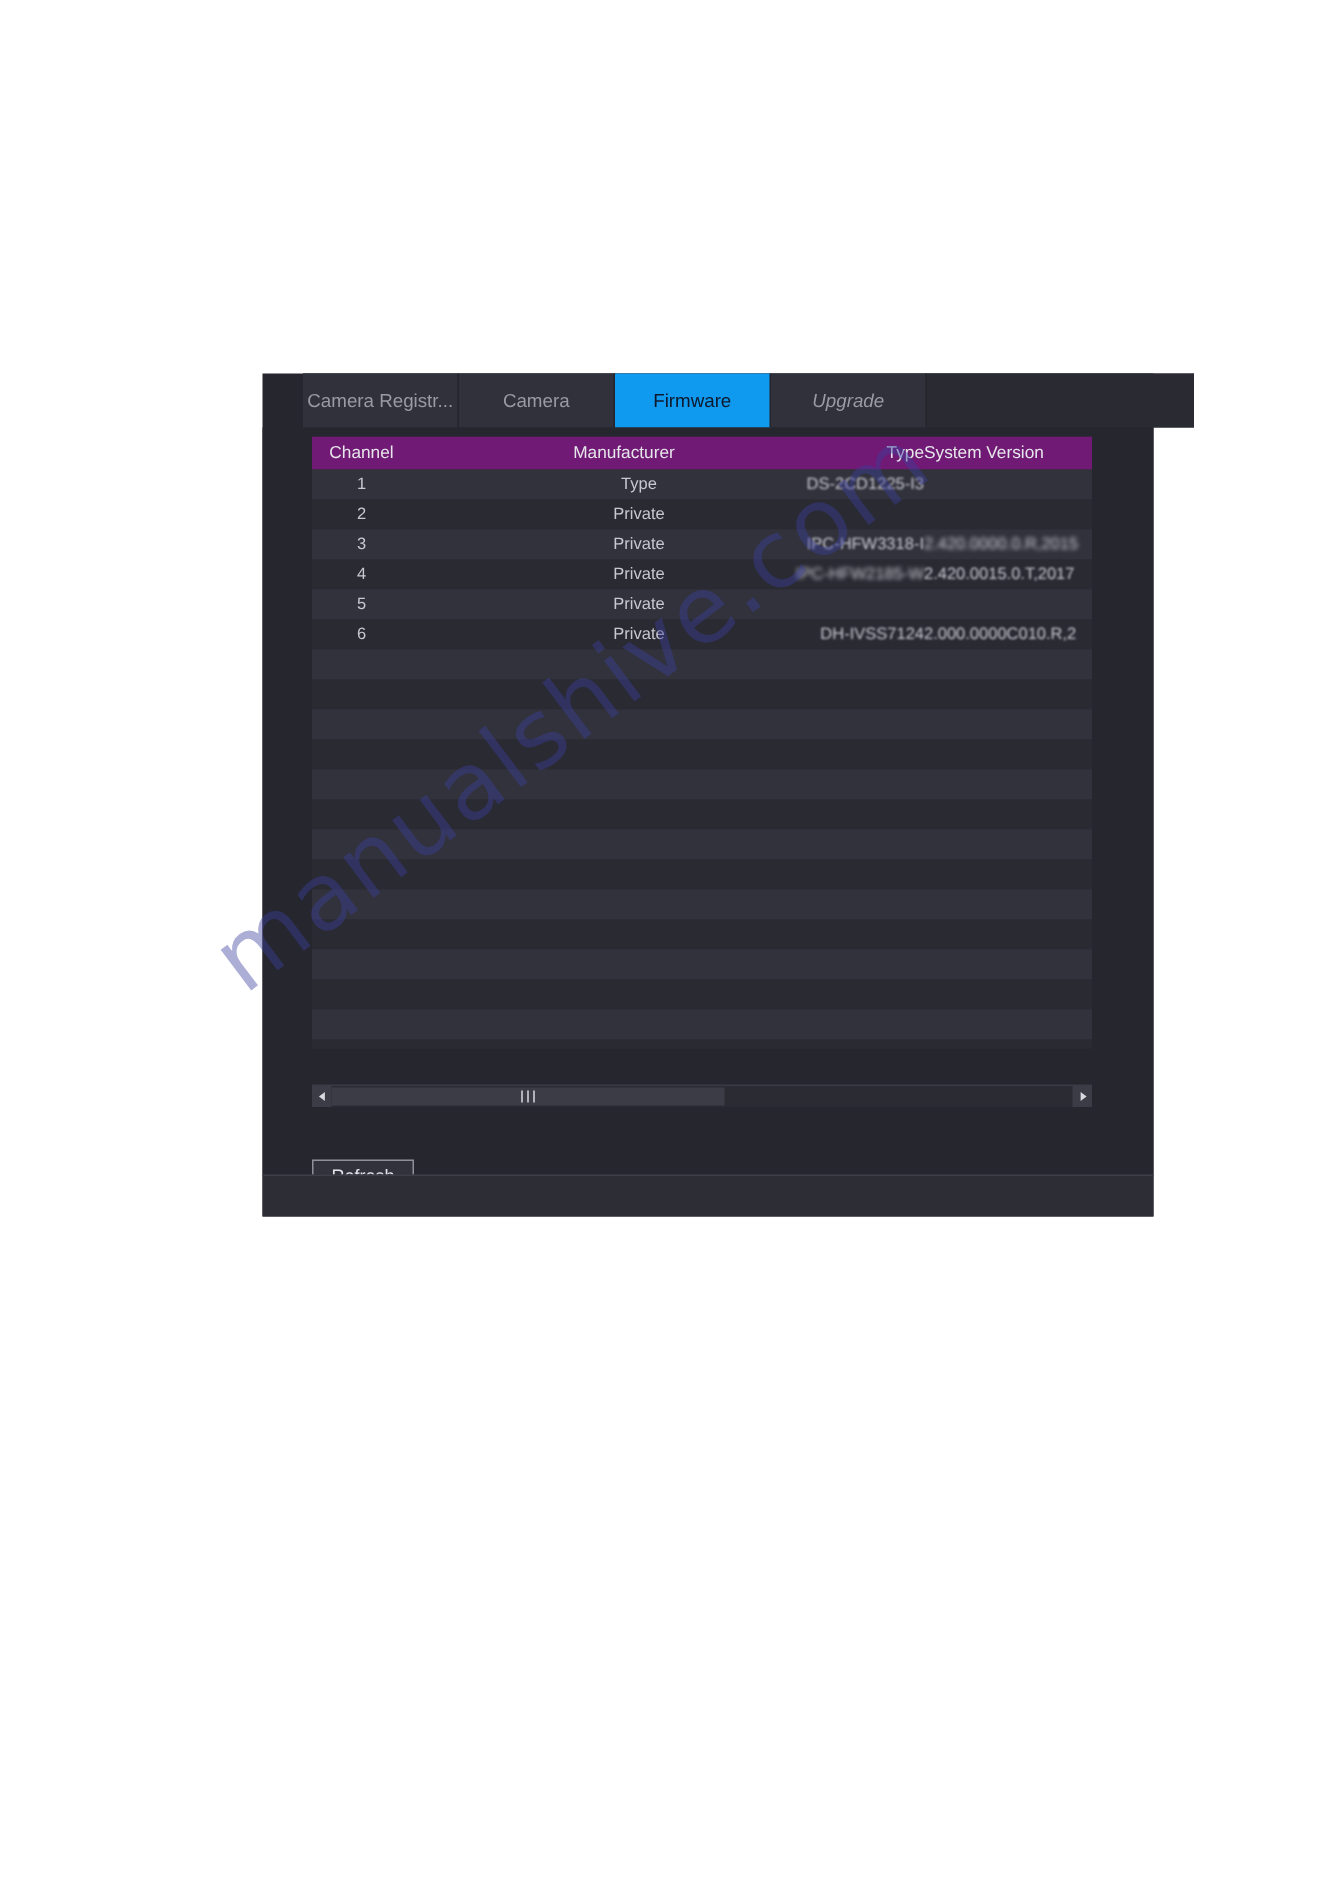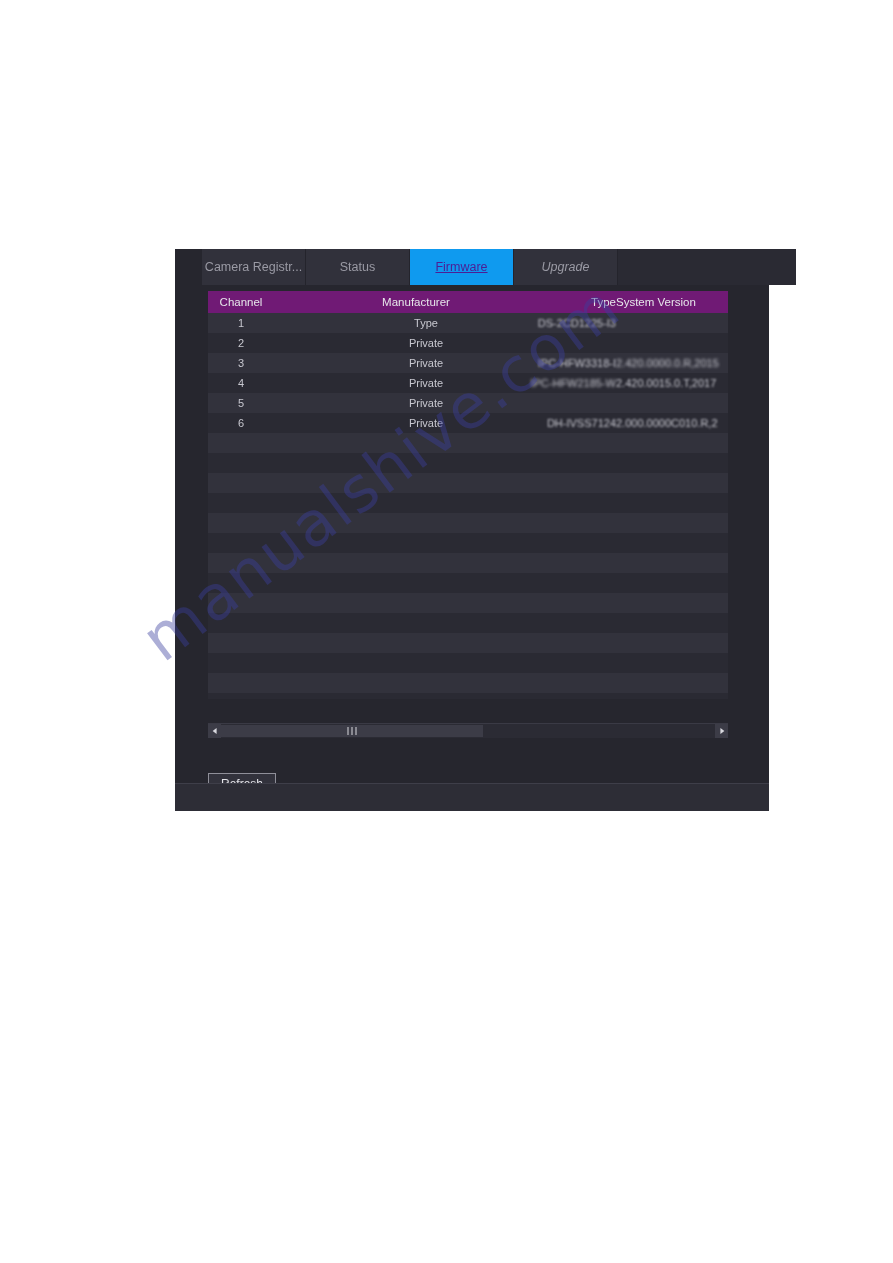--- a/index.html
+++ b/index.html
@@ -71,21 +71,21 @@
     color: #9a9aa4;
     background: #31313b;
     border-right: 1px solid #24242c;
     box-sizing: border-box;
     white-space: nowrap;
     overflow: hidden;
     text-overflow: ellipsis;
   }
   .tab.t0 { width: 104px; }
   .tab.t1 { width: 104px; }
-  .tab.t2 { width: 104px; background: #0f9aef; color: #4c1d95; text-decoration: underline; }
+  .tab.t2 { width: 104px; background: #0f9aef; color: #0f172a; }
   .tab.t3 { width: 104px; font-style: italic; }
   .tab-filler {
     flex: 1;
     background: #2a2a33;
     border-right: none;
   }
 
   
   .panel-body {
     position: absolute;
@@ -252,21 +252,21 @@
 <body>
 
 <div id="watermark">
   <span>manualshive.com</span>
 </div>
 
 <div id="dialog">
 
   <div class="tabbar">
     <div class="tab t0">Camera Registr...</div>
-    <div class="tab t1">Status</div>
+    <div class="tab t1">Camera</div>
     <div class="tab t2" style="background: rgb(15, 154, 239);">Firmware</div>
     <div class="tab t3">Upgrade</div>
     <div class="tab-filler"></div>
   </div>
 
   <div class="panel-body">
 
     <div class="table-wrap">
 
       <div class="thead">

